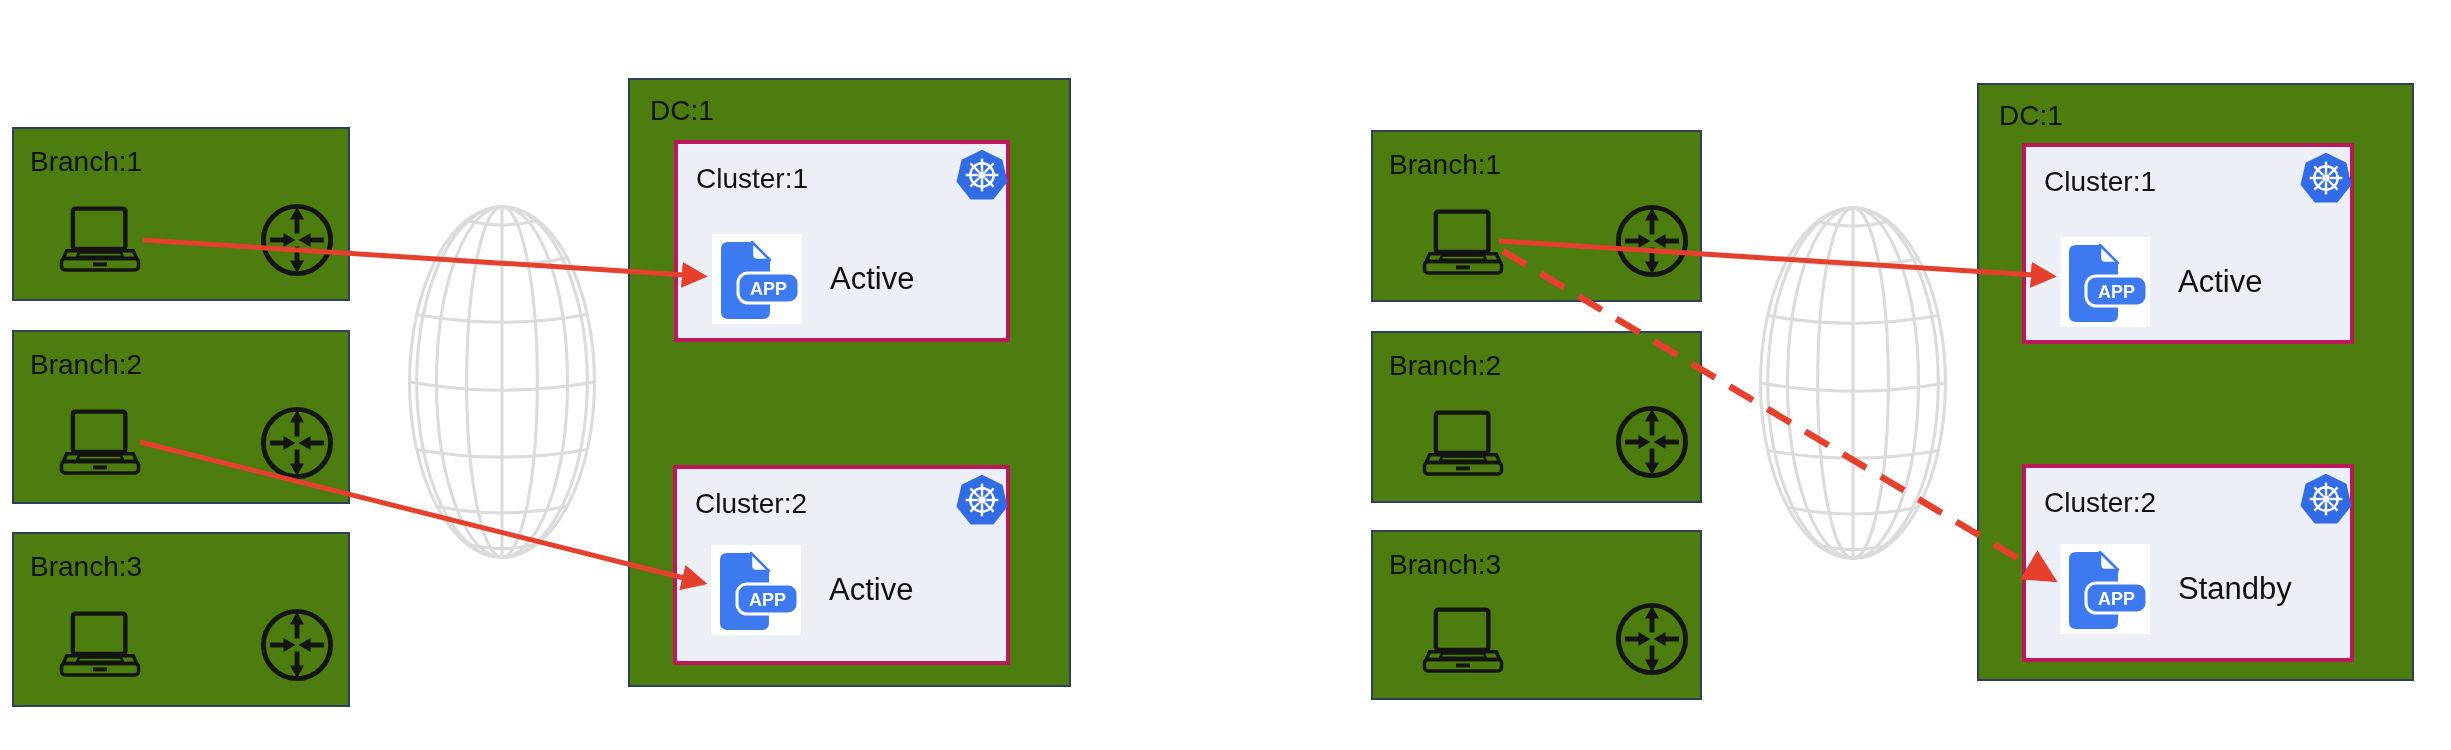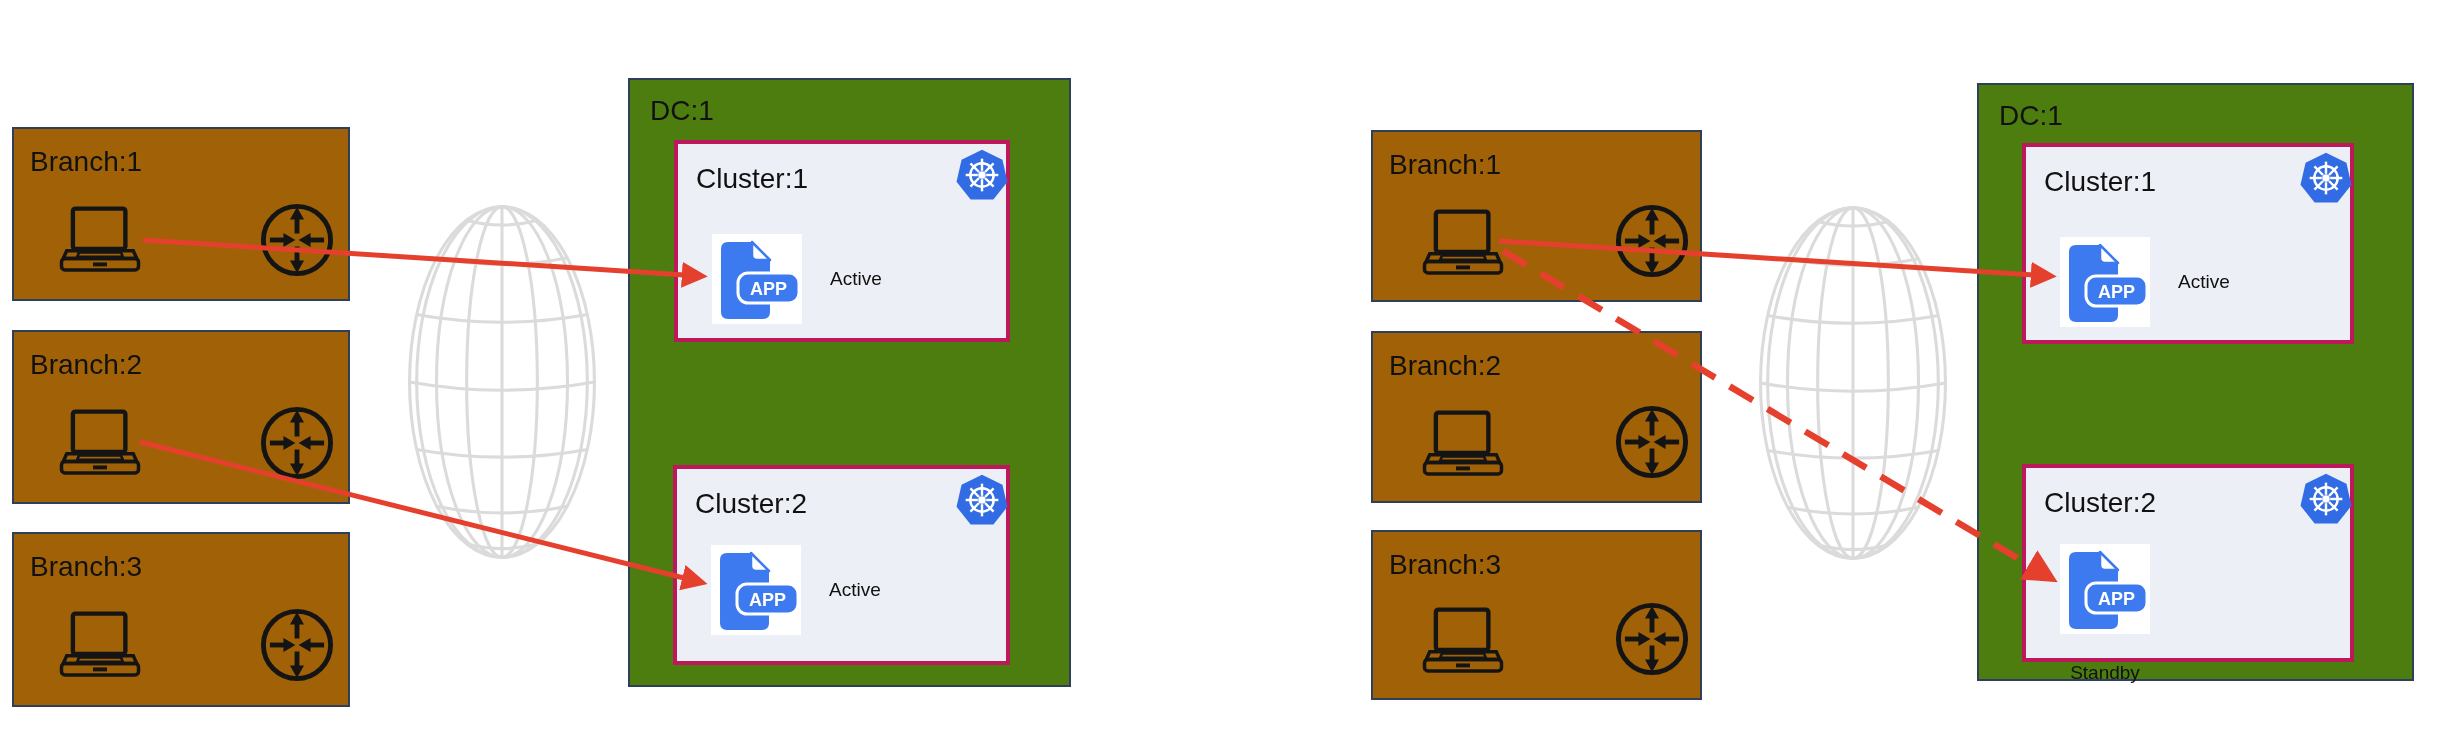--- a/index.html
+++ b/index.html
@@ -1,28 +1,28 @@
 <!DOCTYPE html>
 <html><head>
 <meta charset="utf-8">
 <style>
   html,body{margin:0;padding:0;background:#fff;}
   .canvas{position:relative;width:2451px;height:750px;background:#ffffff;
           font-family:"Liberation Sans",sans-serif;color:#111;overflow:hidden;}
-  .box{position:absolute;background:#a16207;border:2px solid #2E3F5C;box-sizing:border-box;text-align:right;}
+  .box{position:absolute;background:#4d7c0f;border:2px solid #2E3F5C;box-sizing:border-box;text-align:right;}
   .dc{position:absolute;background:#4d7c0f;border:2px solid #2E3F5C;box-sizing:border-box;}
   .cluster{position:absolute;background:#EDEFF6;border:4px solid #be185d;box-sizing:border-box;}
   .box-label{position:absolute;left:16px;top:18px;font-size:28px;line-height:30px;white-space:nowrap;}
   .cluster .box-label{left:18px;top:20px;}
   .dc-label{position:absolute;left:20px;top:16px;font-size:28px;line-height:30px;}
   .icon{position:absolute;}
   .k8s{position:absolute;top:3px;right:-5px;width:58px;height:56px;}
   .app-row{position:absolute;display:flex;align-items:center;gap:28px;}
   .app-tile{width:90px;height:90px;flex:0 0 auto;}
-  .status{font-size:19px;white-space:nowrap;}
+  .status{font-size:31px;white-space:nowrap;}
   .globe{position:absolute;}
   .overlay{position:absolute;left:0;top:0;z-index:10;pointer-events:none;}
   .sol{stroke:#E5402D;stroke-width:5;fill:none;marker-end:url(#ah);}
   .dash{stroke:#E5402D;stroke-width:6.5;fill:none;stroke-dasharray:27 17;marker-end:url(#ah);}
 </style>
 </head>
 <body>
 
 <svg width="0" height="0" style="position:absolute" aria-hidden="true">
   <defs>
@@ -210,21 +210,21 @@
             </svg>
           <div class="status">Active</div>
         </div>
       </div>
 
       <div class="cluster" style="left:43px;top:379px;width:332px;height:198px;">
         <div class="box-label">Cluster:2</div>
         <svg class="k8s">
             <use href="#sym-k8s"></use>
           </svg>
-        <div class="app-row" style="left:34px;top:76px;flex-direction:column;">
+        <div class="app-row" style="left:34px;top:76px;">
           <svg class="app-tile">
               <use href="#sym-app"></use>
             </svg>
           <div class="status">Standby</div>
         </div>
       </div>
     </div>
   </section>
 
   <svg class="overlay" width="2451" height="750" viewBox="0 0 2451 750">

